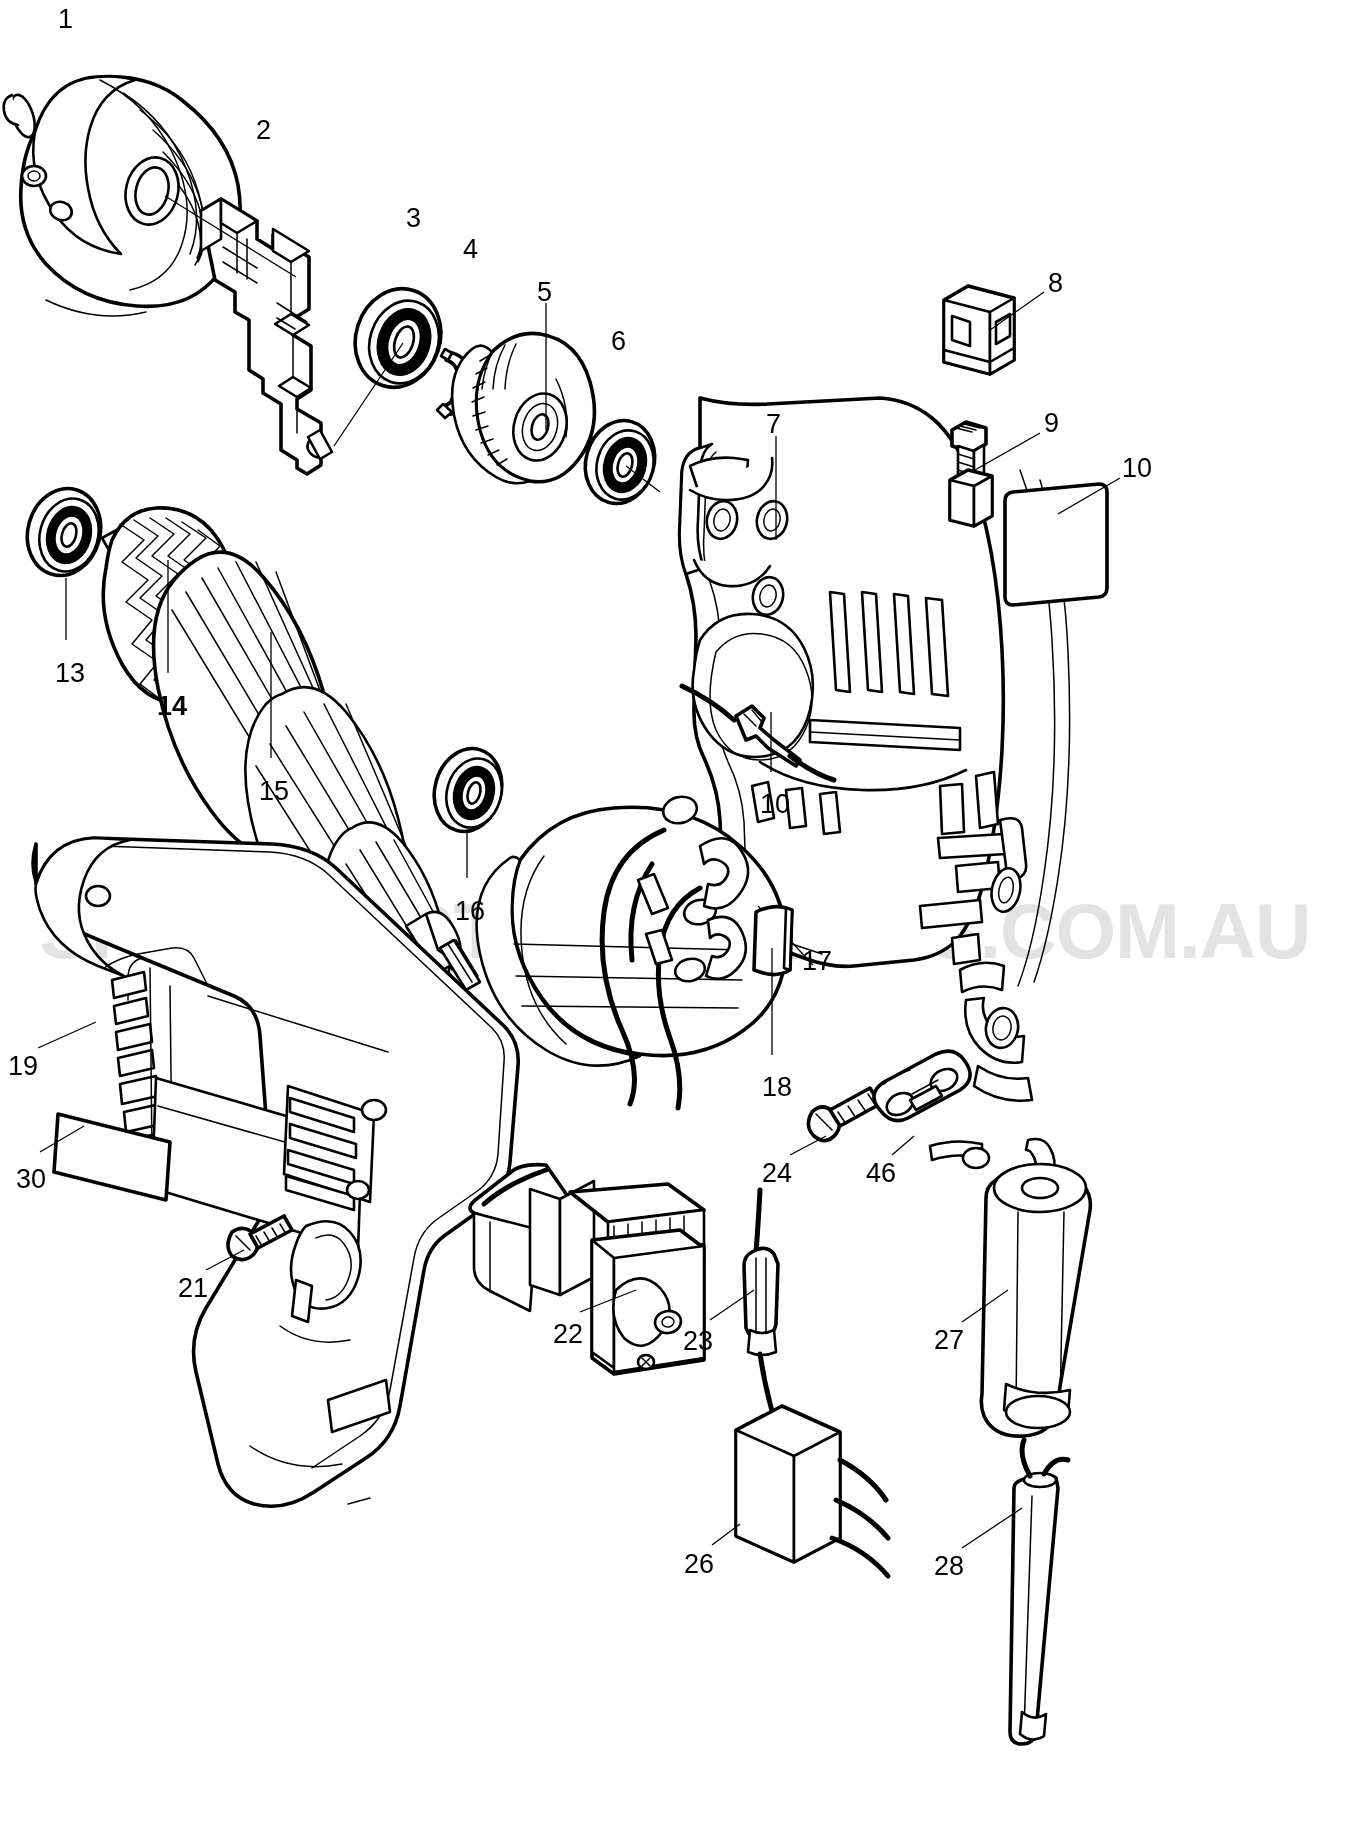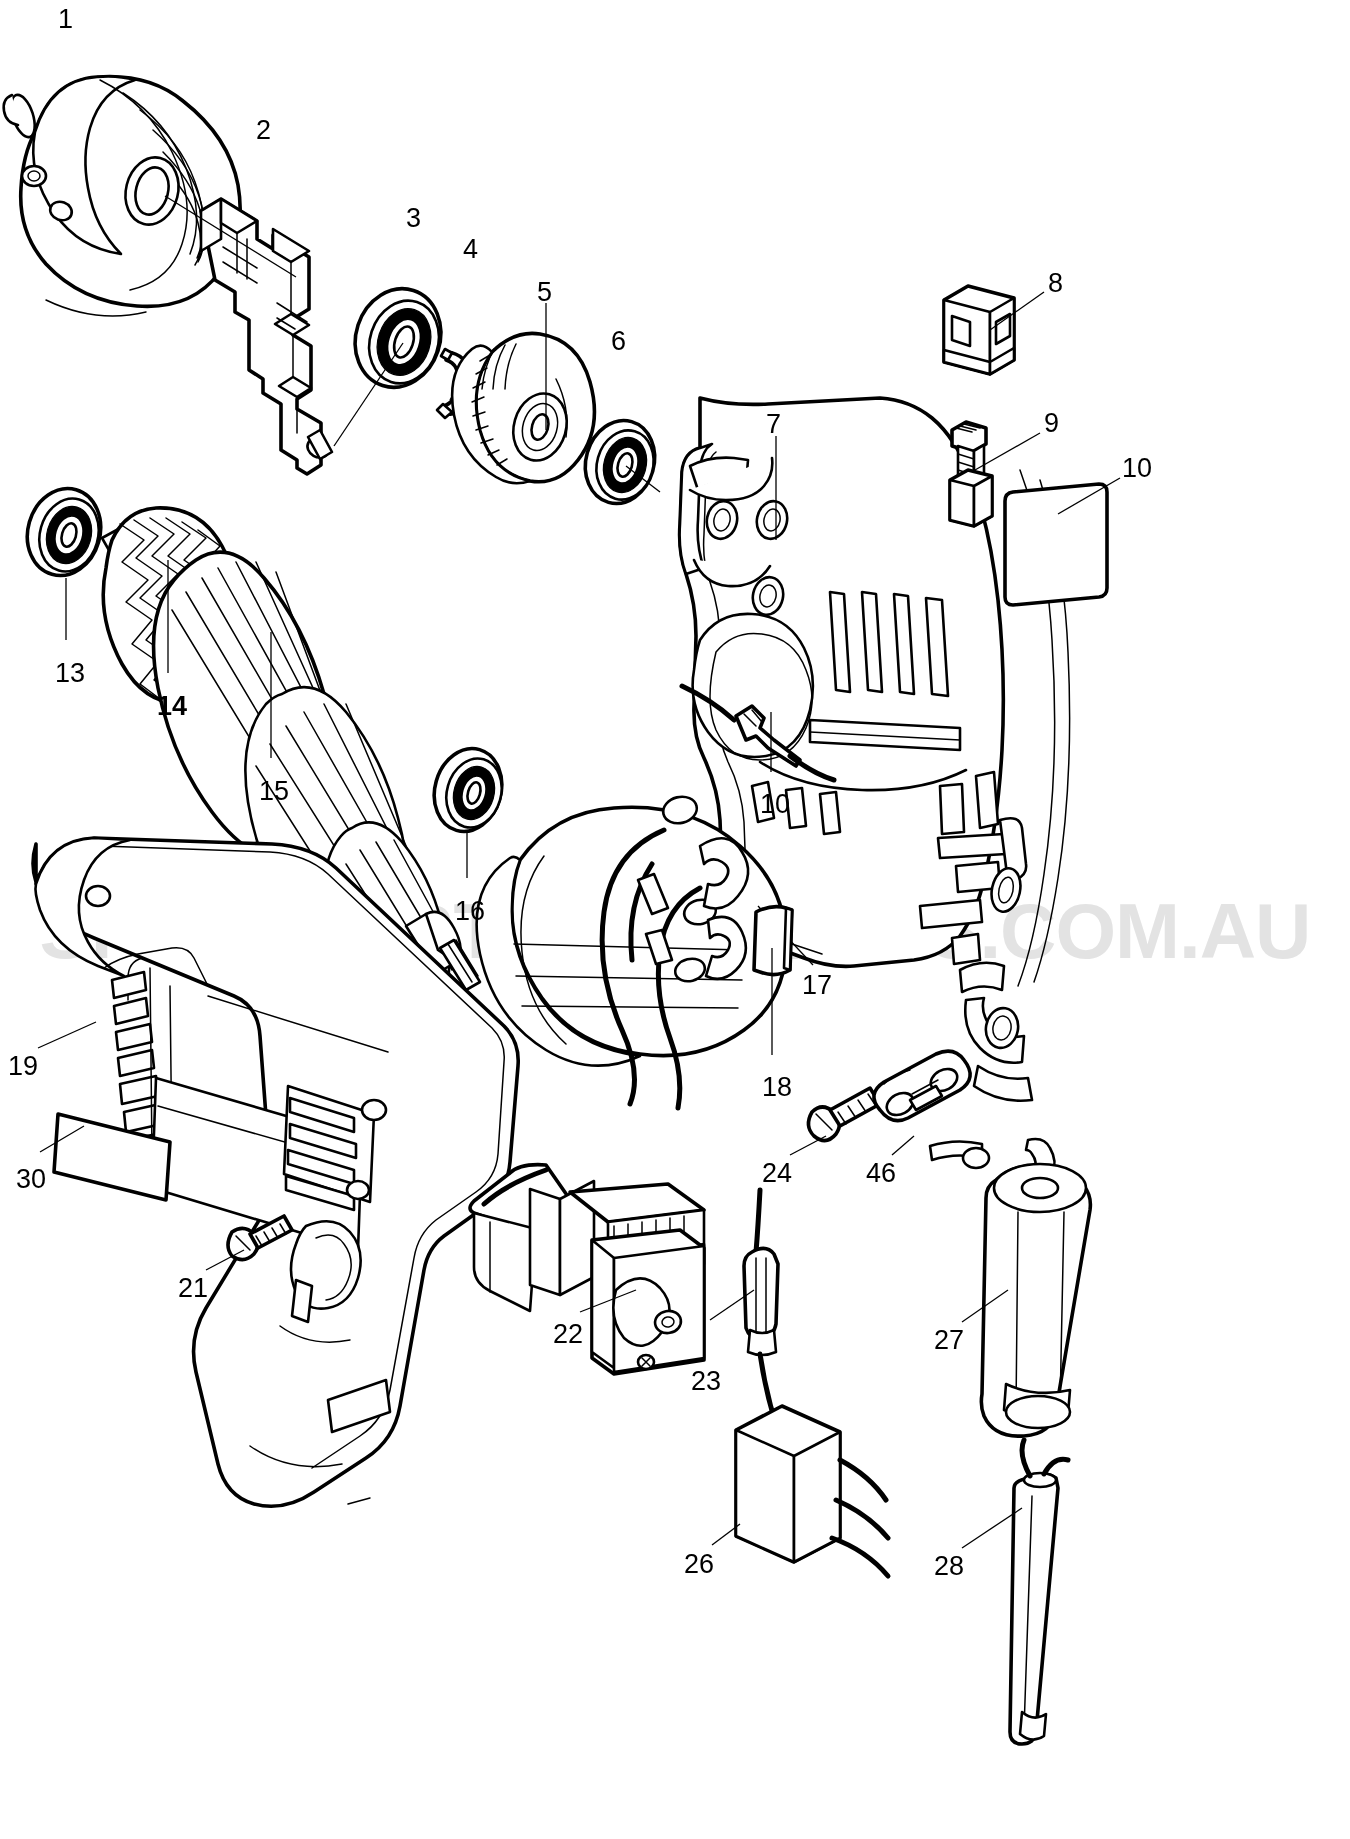--- a/index.html
+++ b/index.html
@@ -420,26 +420,26 @@
   <div class="lbl" style="left:611px; top:328px;">6</div>
   <div class="lbl" style="left:766px; top:411px;">7</div>
   <div class="lbl" style="left:1048px;top:270px;">8</div>
   <div class="lbl" style="left:1044px;top:410px;">9</div>
   <div class="lbl" style="left:1122px;top:455px;">10</div>
   <div class="lbl" style="left:55px;  top:660px;">13</div>
   <div class="lbl" style="left:157px; top:693px;font-weight:bold;">14</div>
   <div class="lbl" style="left:259px; top:778px;">15</div>
   <div class="lbl" style="left:455px; top:898px;">16</div>
   <div class="lbl" style="left:760px; top:791px;">10</div>
-  <div class="lbl" style="left:802px; top:972px;text-align:center;">17</div>
+  <div class="lbl" style="left:802px; top:948px;text-align:center;">17</div>
   <div class="lbl" style="left:762px; top:1074px;">18</div>
   <div class="lbl" style="left:8px;   top:1053px;">19</div>
   <div class="lbl" style="left:16px;  top:1166px;">30</div>
   <div class="lbl" style="left:178px; top:1275px;">21</div>
   <div class="lbl" style="left:553px; top:1321px;text-align:right;">22</div>
-  <div class="lbl" style="left:683px; top:1368px;margin-left:8px;">23</div>
+  <div class="lbl" style="left:683px; top:1328px;">23</div>
   <div class="lbl" style="left:762px; top:1160px;">24</div>
   <div class="lbl" style="left:866px; top:1160px;">46</div>
   <div class="lbl" style="left:684px; top:1551px;">26</div>
   <div class="lbl" style="left:934px; top:1327px;">27</div>
   <div class="lbl" style="left:934px; top:1553px;">28</div>
 
 </div>
 
 </body></html>

